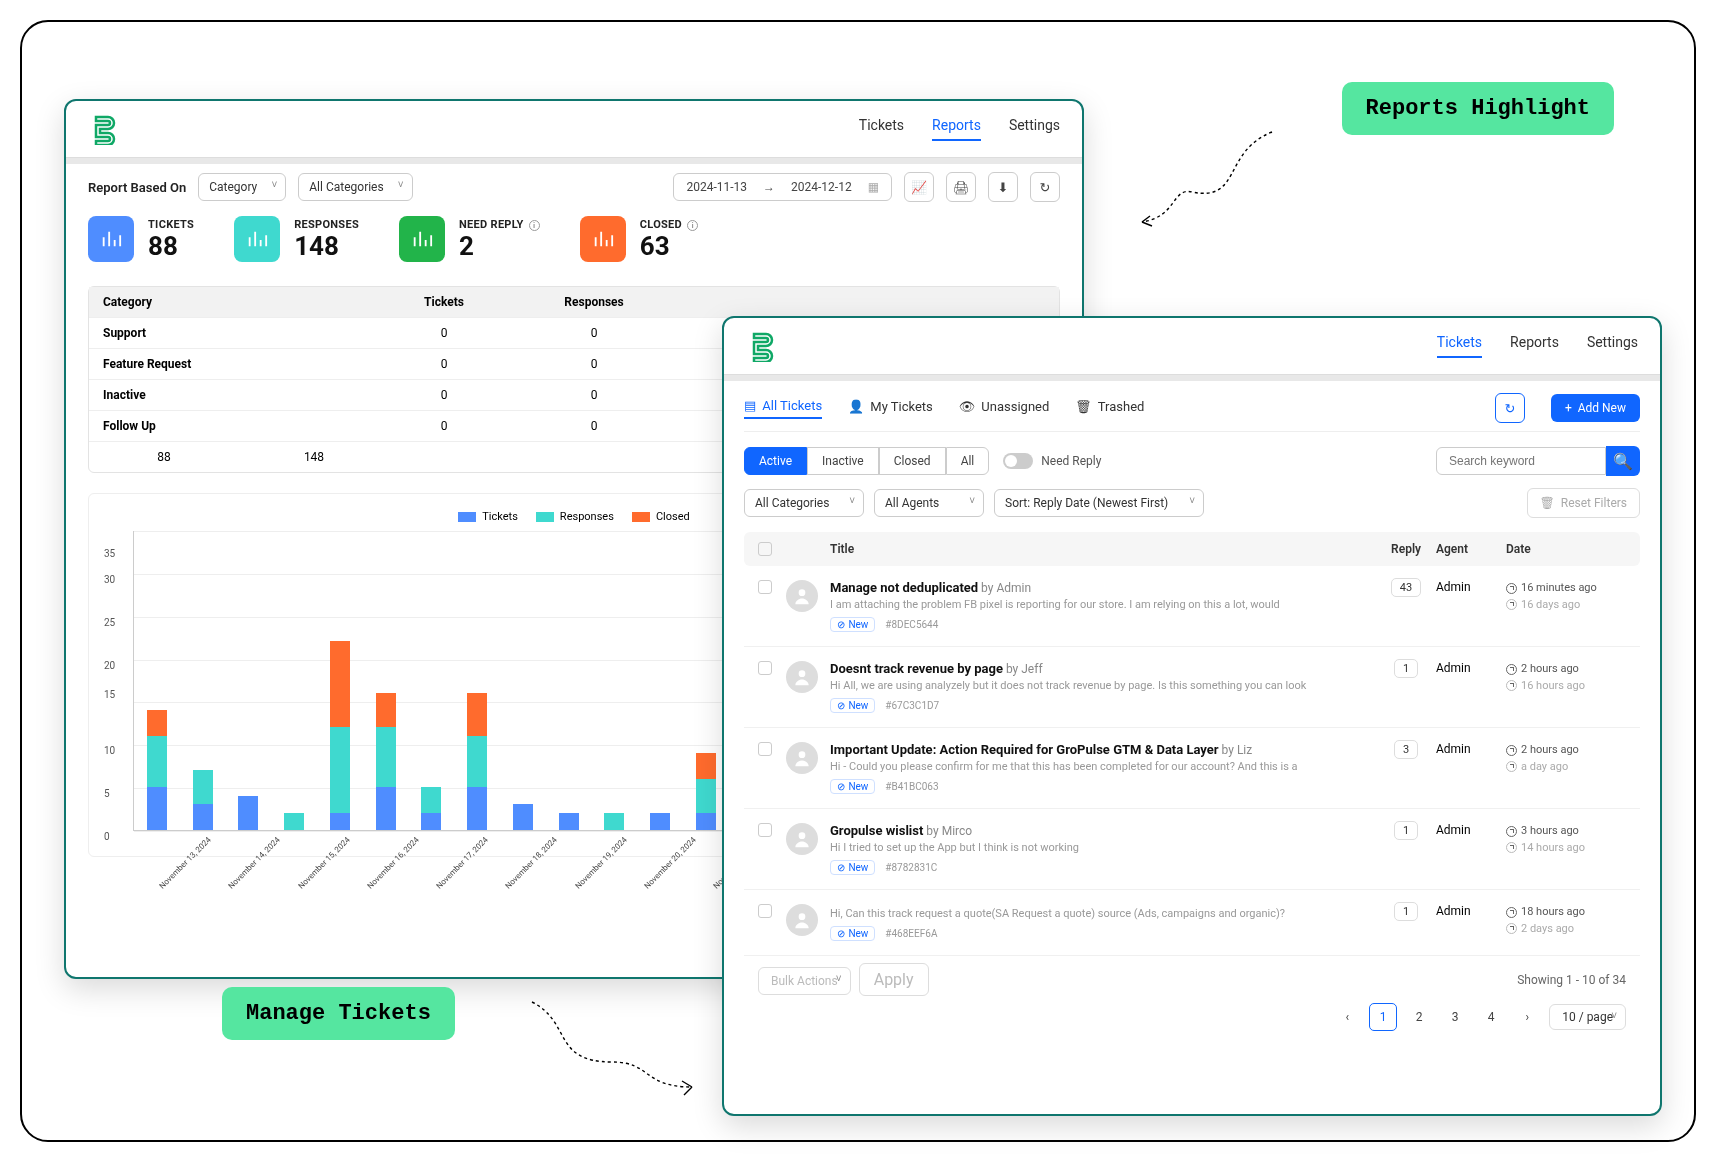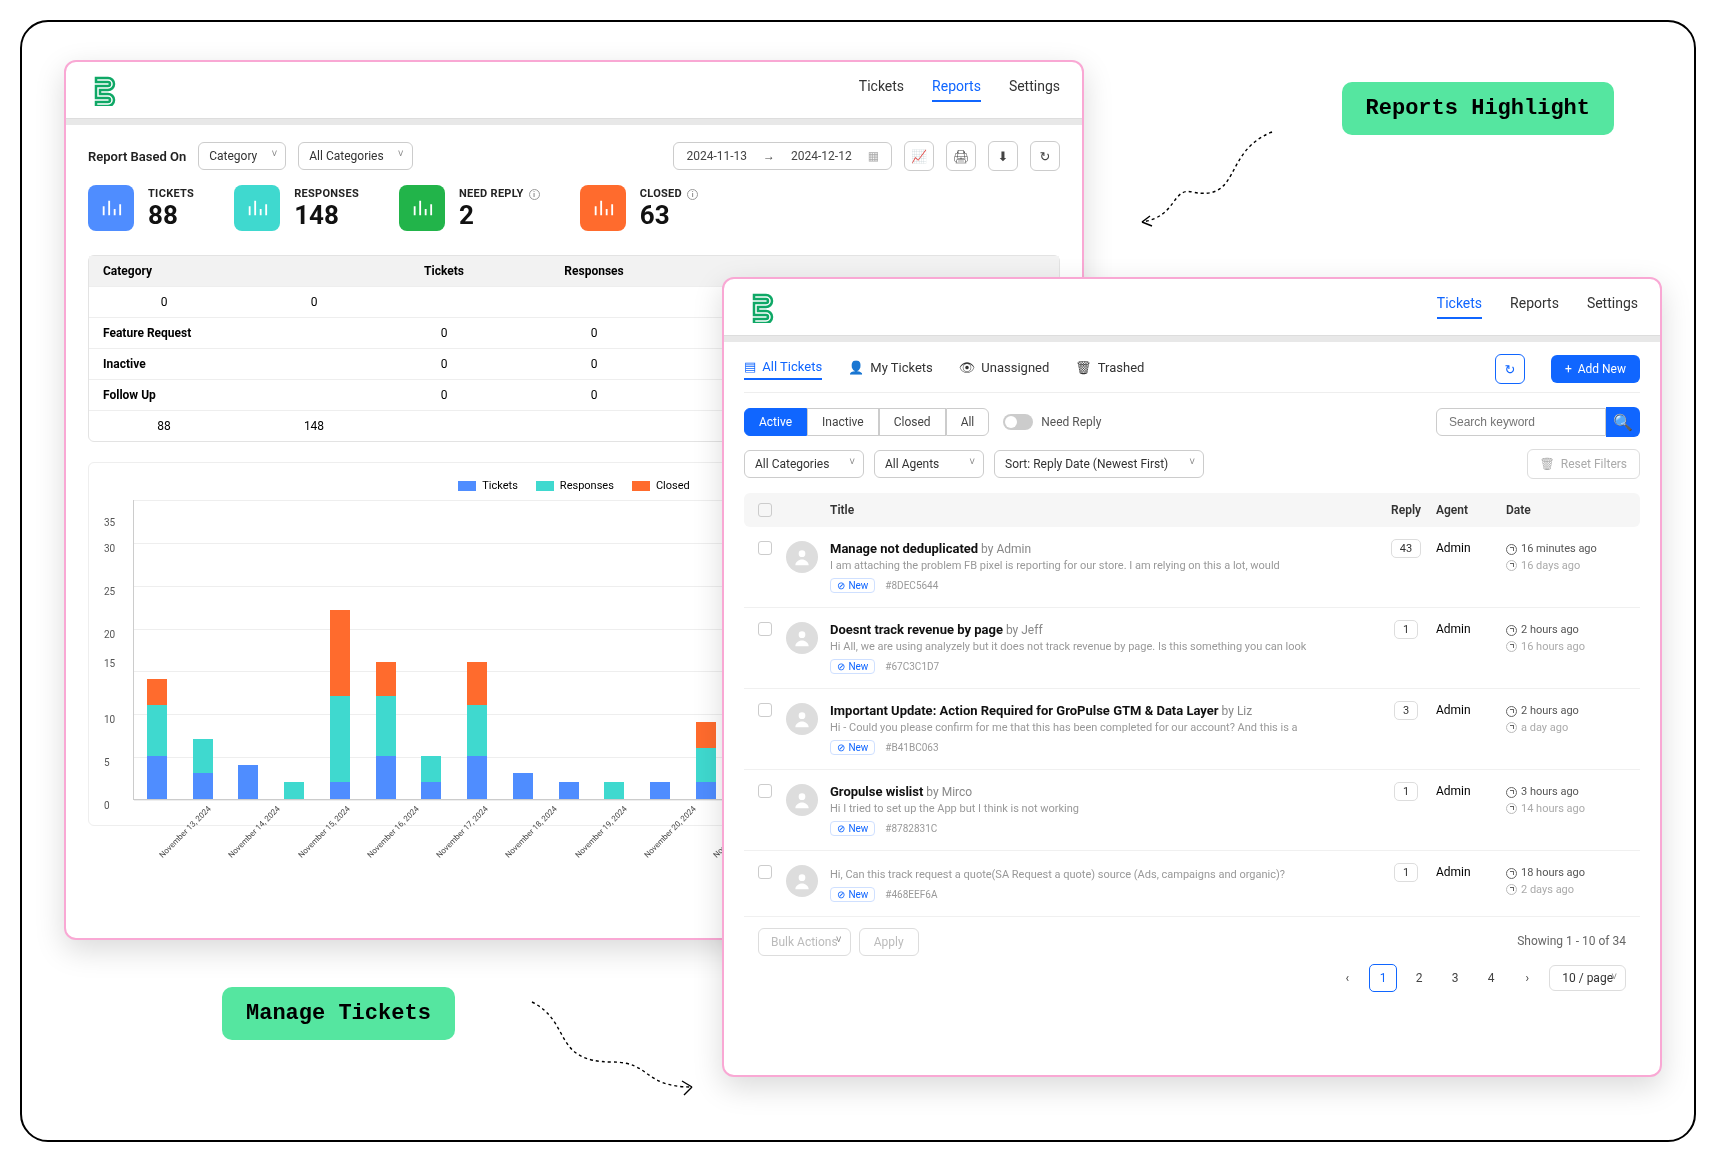--- a/index.html
+++ b/index.html
@@ -1,34 +1,34 @@
 <!DOCTYPE html>
 <html><head>
 <meta charset="utf-8">
 <style>
 * { box-sizing: border-box; margin: 0; padding: 0; }
 body { font-family: -apple-system, BlinkMacSystemFont, "Segoe UI", Roboto, sans-serif; background: #fff; width: 1716px; height: 1162px; position: relative; overflow: hidden; }
 .frame { position: absolute; inset: 20px; border: 2px solid #000; border-radius: 28px; background: #fff; }
-.panel { position: absolute; background: #fff; border: 2px solid #f9a8d4; border-radius: 12px; box-shadow: 0 10px 30px rgba(0,0,0,.15); }
+.panel { position: absolute; background: #fff; border: 2px solid #0f766e; border-radius: 12px; box-shadow: 0 10px 30px rgba(0,0,0,.15); margin-top: 39px; }
 .reports-panel { left: 42px; top: 38px; width: 1020px; height: 880px; }
 .tickets-panel { left: 700px; top: 255px; width: 940px; height: 800px; }
 .callout { position: absolute; background: #55e6a0; color: #000; font-family: "Courier New", monospace; font-weight: 700; padding: 14px 24px; border-radius: 10px; font-size: 22px; }
 .callout.reports { right: 80px; top: 60px; }
 .callout.tickets { left: 200px; bottom: 100px; }
 
 
 .nav { display: flex; align-items: center; justify-content: space-between; padding: 12px 22px; border-bottom: 1px solid #ddd; }
 .logo { width: 32px; height: 32px; position: relative; }
 .logo svg { width: 100%; height: 100%; }
 .tabs { display: flex; gap: 28px; font-size: 14px; }
 .tab { color: #333; cursor: pointer; padding-bottom: 6px; }
 .tab.active { color: #1066ff; border-bottom: 2px solid #1066ff; }
 
 
-.rp-body { padding: 16px 22px; }
+.rp-body { padding: 8px 22px; }
 .rp-filter { display: flex; align-items: center; gap: 12px; margin-bottom: 14px; }
 .lbl { font-size: 13px; font-weight: 600; color: #222; }
 .sel { border: 1px solid #ccc; border-radius: 6px; padding: 6px 28px 6px 10px; font-size: 12px; color: #333; background: #fff; position: relative; }
 .sel::after { content: "˅"; position: absolute; right: 8px; top: 5px; font-size: 10px; color: #888; }
 .spacer { flex: 1; }
 .date-range { border: 1px solid #ccc; border-radius: 6px; padding: 6px 12px; font-size: 12px; color: #444; display: flex; align-items: center; gap: 16px; }
 .iconbtn { border: 1px solid #ccc; border-radius: 6px; width: 30px; height: 30px; display: flex; align-items: center; justify-content: center; font-size: 13px; color: #444; }
 
 .stats { display: flex; gap: 40px; margin: 14px 0 24px; }
 .stat { display: flex; align-items: center; gap: 14px; }
@@ -106,21 +106,21 @@
 .hash { color: #999; }
 .replycount { border: 1px solid #ddd; border-radius: 5px; padding: 2px 8px; font-size: 11px; color: #333; }
 .date-stack { font-size: 11px; color: #555; line-height: 1.5; }
 .date-stack .ago { display: flex; align-items: center; gap: 4px; }
 .date-stack .sub { color: #aaa; }
 .clock { width: 11px; height: 11px; border: 1.4px solid #666; border-radius: 50%; position: relative; flex-shrink: 0; }
 .clock::after { content: ""; position: absolute; width: 3px; height: 3px; border-top: 1.4px solid #666; border-right: 1.4px solid #666; top: 2px; left: 3px; }
 
 .tk-foot { display: flex; justify-content: space-between; align-items: center; padding: 14px; }
 .bulk { border: 1px solid #ddd; color: #bbb; font-size: 12px; padding: 6px 12px; border-radius: 6px; }
-.apply { border: 1px solid #ddd; color: #bbb; font-size: 12px; padding: 6px 14px; border-radius: 6px; margin-left: 8px; }
+.apply { border: 1px solid #ddd; color: #bbb; font-size: 16px; padding: 6px 14px; border-radius: 6px; margin-left: 8px; }
 .showing { font-size: 12px; color: #666; margin-left: auto; }
 .pager { display: flex; gap: 8px; align-items: center; justify-content: flex-end; padding: 0 14px 14px; font-size: 12px; }
 .pg { width: 28px; height: 28px; border: 1px solid transparent; border-radius: 5px; display: flex; align-items: center; justify-content: center; color: #444; }
 .pg.active { border-color: #1066ff; color: #1066ff; }
 .perpage { border: 1px solid #ddd; border-radius: 6px; padding: 5px 12px; }
 
 
 .connector { position: absolute; pointer-events: none; }
 </style>
 </head>
@@ -209,20 +209,21 @@
     </div>
 
     <div class="rp-table">
       <div class="hdr">
         <div class="c1">Category</div>
         <div class="c2">Tickets</div>
         <div class="c3">Responses</div>
       </div>
       <div id="rp-rows">
             <div class="row">
+              <div class="c1"><b>Support</b></div>
               <div class="c2">0</div>
               <div class="c3">0</div>
             </div>
             <div class="row">
               <div class="c1"><b>Feature Request</b></div>
               <div class="c2">0</div>
               <div class="c3">0</div>
             </div>
             <div class="row">
               <div class="c1"><b>Inactive</b></div>

